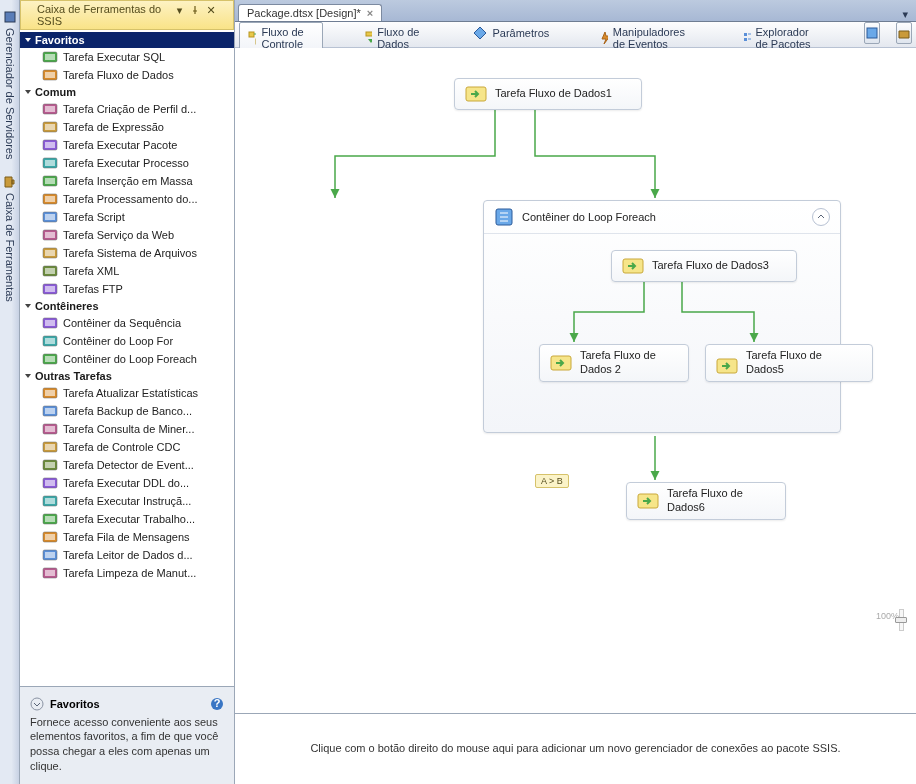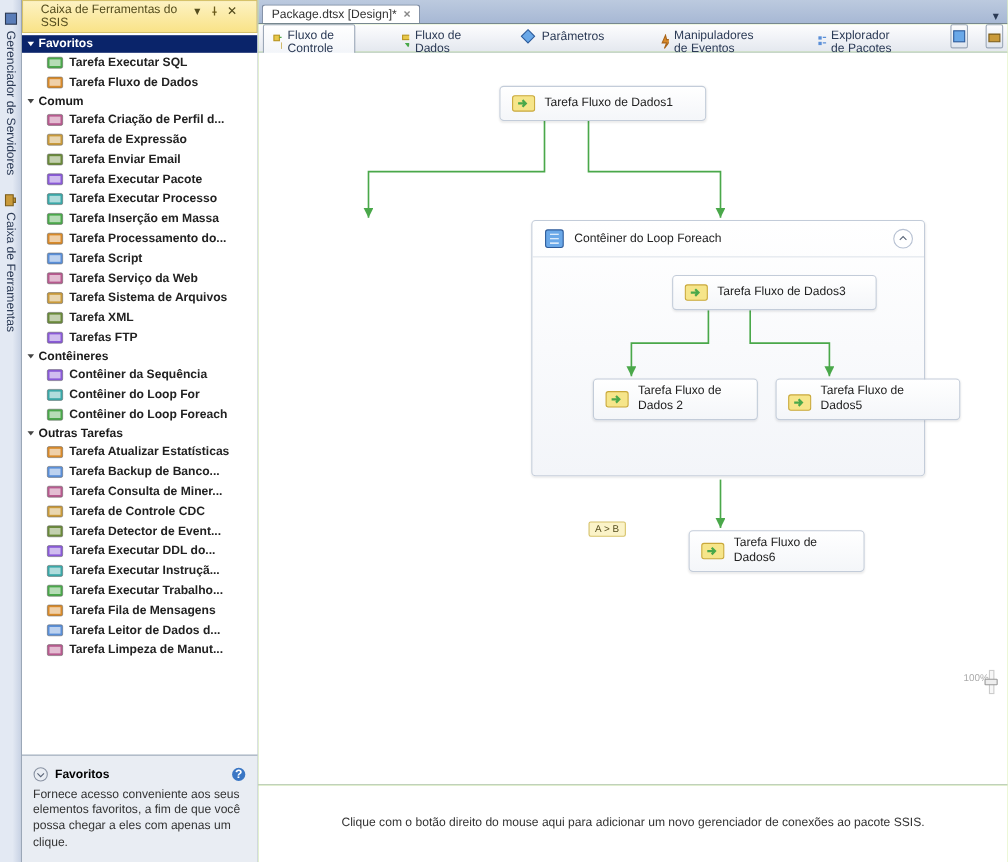--- a/index.html
+++ b/index.html
@@ -9,21 +9,21 @@
 .sidebar-tab { writing-mode: vertical-rl; padding: 6px 2px; color: #2b3a55; cursor: pointer; margin-bottom: 4px; display: flex; align-items: center; gap: 4px; }
 .sidebar-tab svg { transform: rotate(90deg); }
 
 .toolbox { width: 215px; background: #fff; border-right: 1px solid #9ba7b7; display: flex; flex-direction: column; }
 .toolbox-header { background: linear-gradient(to bottom, #fdf2c3, #f9e388); border: 1px solid #d6c26a; padding: 2px 16px; display: flex; align-items: flex-start; gap: 4px; color: #554d1e; }
 .toolbox-header-spacer { flex: 1; }
 .pin-icon, .close-x { width: 14px; height: 14px; display:flex; align-items:center; justify-content:center; cursor:pointer; }
 .tree { flex: 1; overflow-y: auto; background: #fff; padding: 2px 0; }
 .tree-section-header { display:flex; align-items:center; gap: 3px; padding: 2px 4px; font-weight: bold; color: #1a1a1a; cursor: pointer; }
 .tree-section-header.selected { background: #0a246a; color: #fff; }
-.tree-item { display:flex; align-items:center; gap: 5px; padding: 1px 4px 1px 22px; color: #222; cursor: pointer; white-space: nowrap; overflow: hidden; text-overflow: ellipsis; line-height: 16px; font-weight: bold; }
+.tree-item { display:flex; align-items:center; gap: 5px; padding: 1px 4px 1px 22px; color: #222; cursor: pointer; white-space: nowrap; overflow: hidden; text-overflow: ellipsis; line-height: 16px; }
 .tree-item .icon { width: 16px; height: 16px; flex-shrink: 0; }
 .help-panel { border-top: 1px solid #9ba7b7; background: #e9edf3; padding: 6px 10px 10px; }
 .help-panel-header { display:flex; align-items:center; gap:6px; font-weight: bold; padding: 4px 0; }
 .help-text { color: #333; line-height: 1.35; }
 
 .main { flex: 1; display: flex; flex-direction: column; background: #bef264; }
 .doc-tabs { height: 22px; background: linear-gradient(to bottom, #bccadf, #a7b8d4); display: flex; align-items: flex-end; padding-left: 3px; border-bottom: 1px solid #6f7d93; }
 .doc-tab { background: #fff; border: 1px solid #7c8aa0; border-bottom: none; border-radius: 3px 3px 0 0; padding: 2px 8px; display: flex; align-items: center; gap: 6px; color: #333; cursor:pointer; }
 .doc-tab .x { color: #888; font-weight: bold; cursor: pointer; }
 .doc-tabs-spacer { flex: 1; }
@@ -130,27 +130,20 @@
           <rect x="3" y="5" width="10" height="6" fill="#fff" opacity="0.6"></rect>
         </svg>
         <span>Tarefa Criação de Perfil d...</span>
       </div>
       <div class="tree-item">
         <svg class="icon" viewBox="0 0 16 16">
           <rect x="1" y="3" width="14" height="10" rx="1.5" fill="#c99a3a" stroke="#666" stroke-width="0.5"></rect>
           <rect x="3" y="5" width="10" height="6" fill="#fff" opacity="0.6"></rect>
         </svg>
         <span>Tarefa de Expressão</span>
-      </div>
-      <div class="tree-item">
-        <svg class="icon" viewBox="0 0 16 16">
-          <rect x="1" y="3" width="14" height="10" rx="1.5" fill="#6a8a3a" stroke="#666" stroke-width="0.5"></rect>
-          <rect x="3" y="5" width="10" height="6" fill="#fff" opacity="0.6"></rect>
-        </svg>
-        <span>Tarefa Enviar Email</span>
       </div>
       <div class="tree-item">
         <svg class="icon" viewBox="0 0 16 16">
           <rect x="1" y="3" width="14" height="10" rx="1.5" fill="#8a5ad8" stroke="#666" stroke-width="0.5"></rect>
           <rect x="3" y="5" width="10" height="6" fill="#fff" opacity="0.6"></rect>
         </svg>
         <span>Tarefa Executar Pacote</span>
       </div>
       <div class="tree-item">
         <svg class="icon" viewBox="0 0 16 16">

